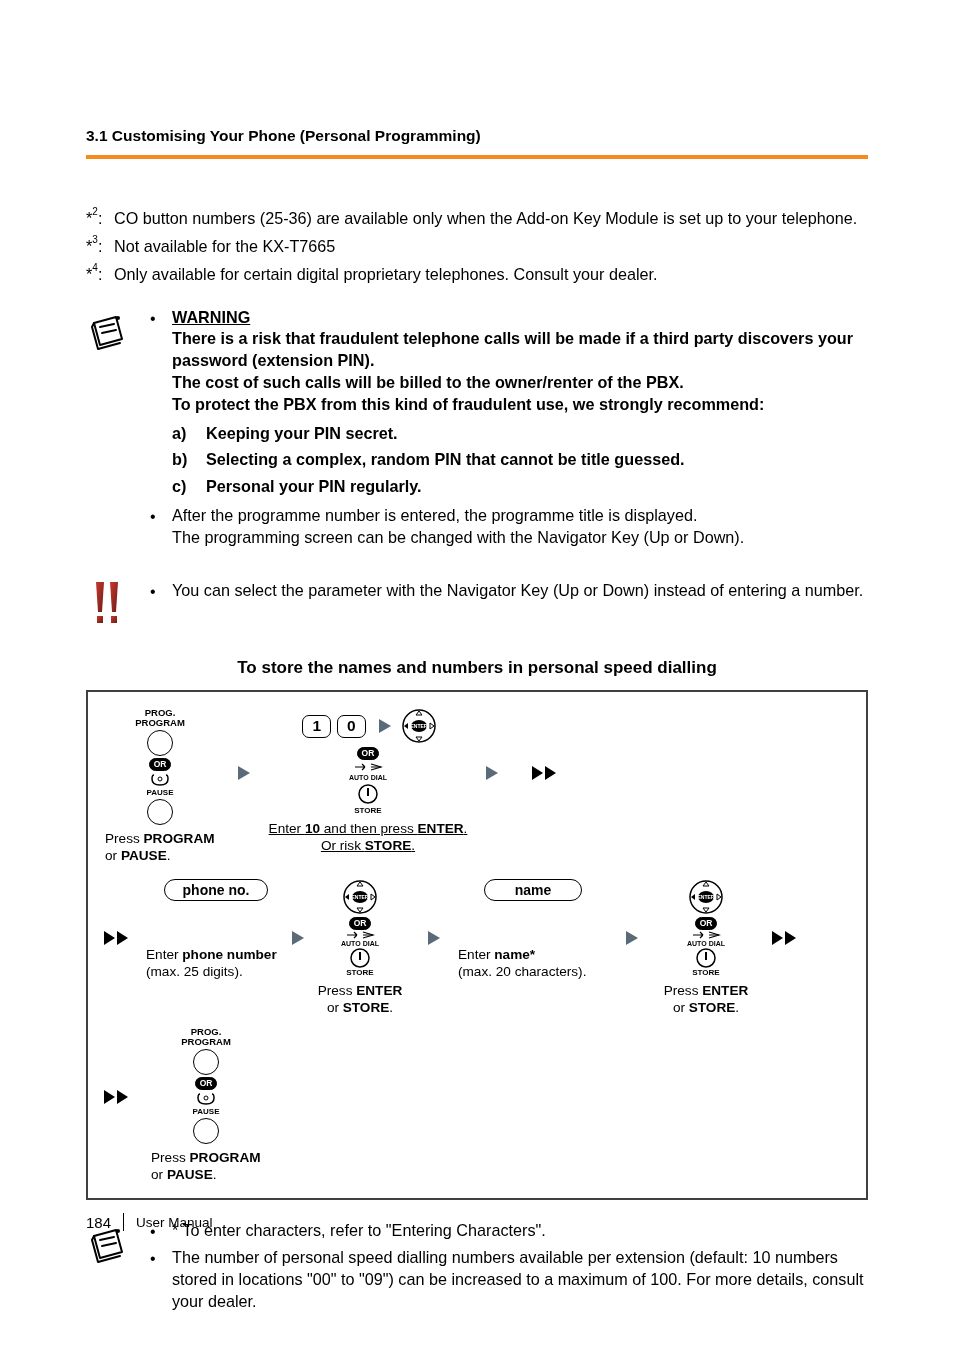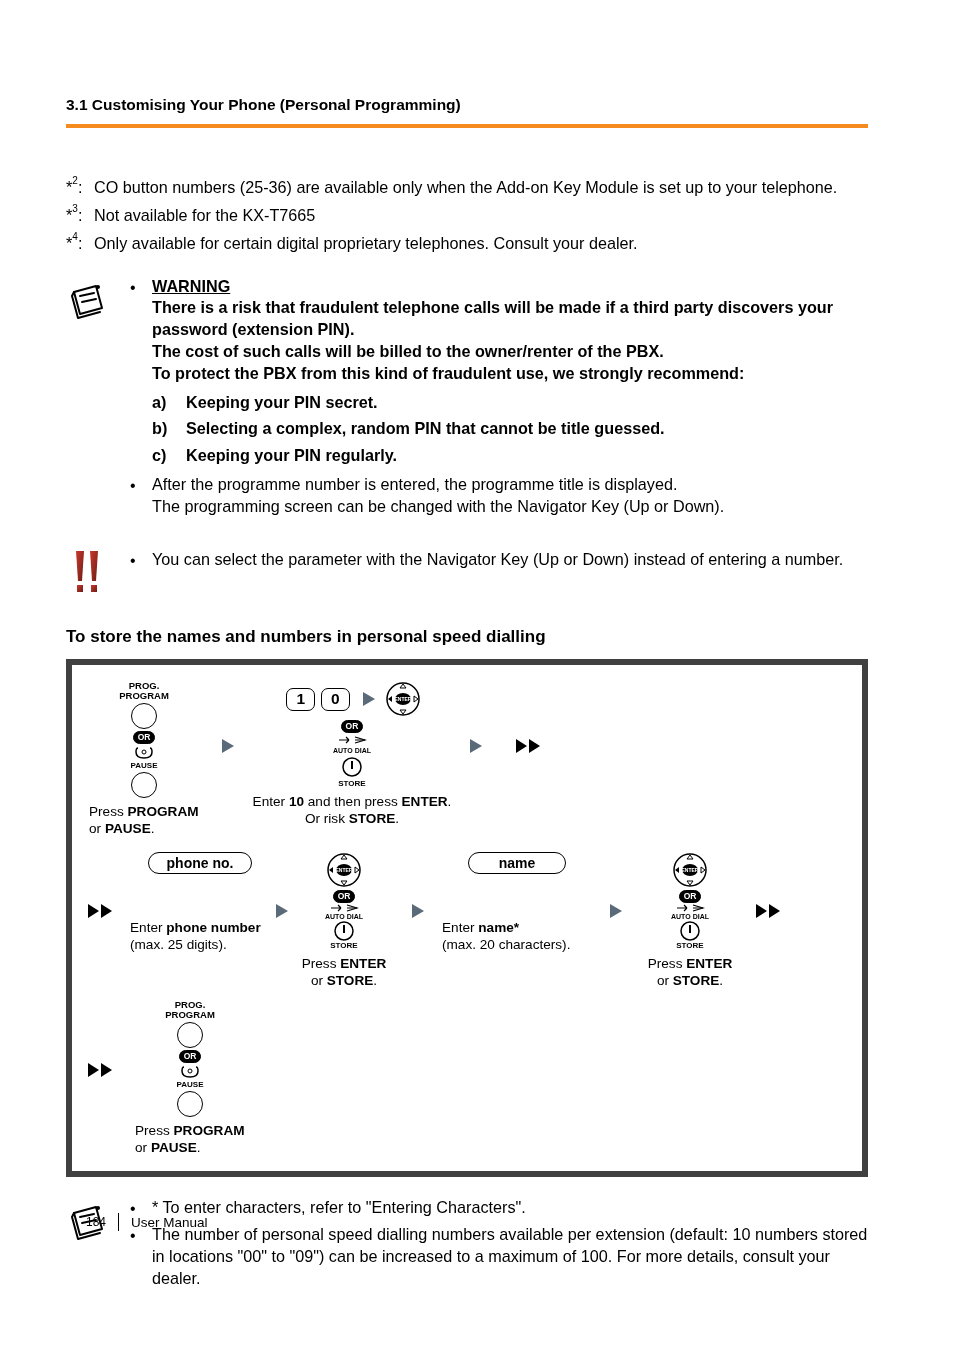--- a/index.html
+++ b/index.html
@@ -7,22 +7,23 @@
   body {
     width: 954px;
     height: 1351px;
     font-family: Arial, Helvetica, sans-serif;
     font-size: 16.2px;
     color: #000;
     position: relative;
     background: #fff;
   }
   .page {
-    padding: 96px 86px 0 66px;
+    padding: 96px 86px 0 86px;
     box-sizing: border-box;
+    margin-top: 31px;
   }
   .header-title {
     font-weight: bold;
     font-size: 15.5px;
     margin-bottom: 10px;
   }
   .orange-rule {
     height: 4px;
     background: #f58a1f;
     margin-bottom: 46px;
@@ -45,23 +46,23 @@
   .note-icon { width: 46px; flex: none; padding-top: 2px; }
   .note-body { flex: 1; }
   .bullet-row { display: flex; align-items: flex-start; gap: 12px; margin-bottom: 3px; }
   .bullet-dot { width: 10px; flex: none; font-size: 16px; line-height: 1.5; }
   .bullet-text { flex: 1; line-height: 1.35; }
   .warn-list { margin-top: 6px; }
   .warn-list .ol-row { display: flex; gap: 14px; line-height: 1.45; margin-bottom: 3px; font-weight: bold; }
   .warn-list .ol-lbl { width: 20px; flex: none; }
   .tip-row { display: flex; align-items: flex-start; gap: 18px; margin-top: 28px; margin-bottom: 22px; }
   .tip-icon { width: 46px; flex: none; }
-  .subhead { font-weight: bold; font-size: 17px; margin: 12px 0 12px 0; }
+  .subhead { font-weight: bold; font-size: 17px; margin: 12px 0 12px 0; text-align: center; }
   .flow-box {
-    border: 6px solid #404040;
+    border: 2px solid #404040;
     padding: 16px 12px 14px 12px;
     font-family: Arial, sans-serif;
   }
   .row { display: flex; align-items: center; }
   .col { display: flex; flex-direction: column; align-items: center; }
   .cap { font-size: 13.6px; line-height: 1.25; text-align: left; margin-top: 6px; }
   .cap.center { text-align: center; }
   .pillbox {
     border: 1.6px solid #000;
     border-radius: 11px;
@@ -105,21 +106,21 @@
   .tiny3 { font-size: 9.5px; font-weight: bold; text-align: center; line-height: 1.05; }
   .footer {
     position: absolute;
     left: 86px;
     bottom: 120px;
     display: flex;
     align-items: center;
     gap: 12px;
     font-size: 13.5px;
   }
-  .footer .pn { font-size: 12px; }
+  .footer .pn { font-size: 15px; }
   .footer .divider { width: 1px; height: 18px; background: #000; }
   .note2 {
     display: flex;
     align-items: flex-start;
     gap: 18px;
     margin-top: 20px;
   }
 </style>
 </head>
 <body>
@@ -167,21 +168,21 @@
             <div class="ol-row">
                 <span class="ol-lbl">a)</span>
                 <span>Keeping your PIN secret.</span>
               </div>
             <div class="ol-row">
                 <span class="ol-lbl">b)</span>
                 <span>Selecting a complex, random PIN that cannot be title guessed.</span>
               </div>
             <div class="ol-row">
                 <span class="ol-lbl">c)</span>
-                <span>Keeping your PIN regularly.</span>
+                <span>Personal your PIN regularly.</span>
               </div>
           </div>
         </div>
       </div>
       <div class="bullet-row" style="margin-top:4px;">
         <span class="bullet-dot">•</span>
         <div class="bullet-text">
           <span>After the programme number is entered, the programme title is displayed.</span><br>
           <span>The programming screen can be changed with the Navigator Key (Up or Down).</span>
         </div>
@@ -263,21 +264,21 @@
               <path d="M2 5 L12 5 M12 5 L9 2 M12 5 L9 8 M28 5 L18 5" stroke="#000" stroke-width="1.2" fill="none"></path>
               <path d="M18 2 L28 5 L18 8" stroke="#000" fill="none" stroke-width="1.2"></path>
             </svg>
           <div class="tiny">AUTO DIAL</div>
           <svg width="22" height="22" viewBox="0 0 22 22">
               <circle cx="11" cy="11" r="9" fill="none" stroke="#000" stroke-width="1.5"></circle>
               <rect x="10" y="5" width="2" height="8" fill="#000"></rect>
             </svg>
           <div class="tiny2">STORE</div>
         </div>
-        <div class="cap center" style="width:200px;">
+        <div class="cap center" style="width:200px;text-decoration:underline;">
           <span>Enter </span><b>10</b><span> and then press </span><b>ENTER</b><span>.</span><br>
           <span>Or risk </span><b>STORE</b><span>.</span>
         </div>
       </div>
 
       <div class="tri" style="align-self:center; margin-top:-28px;"></div>
 
 
       <div class="dtri" style="align-self:center; margin-top:-28px;">
           <div class="t"></div>

